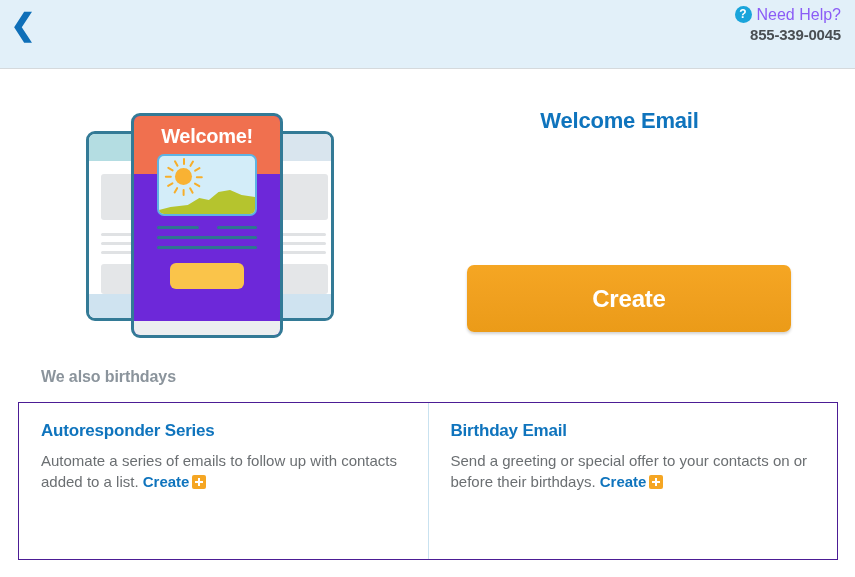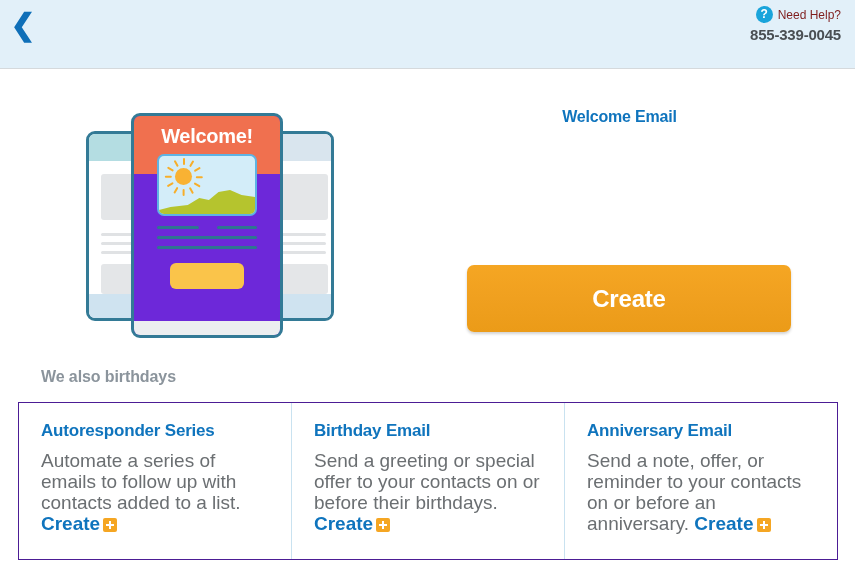--- a/index.html
+++ b/index.html
@@ -69,22 +69,22 @@
     border-radius: 50%;
     background: #19a4db;
     color: #ffffff;
     font-size: 12px;
     font-weight: bold;
     line-height: 17px;
     text-align: center;
     flex: none;
   }
   .help-text {
-    font-size: 12px;
-    color: #7f1d1d;
+    font-size: 16px;
+    color: #8b5cf6;
   }
   .help-phone {
     margin-top: 4px;
     font-size: 15px;
     font-weight: bold;
     color: #4a4f53;
     letter-spacing: -0.2px;
     text-align: right;
   }
 
@@ -254,21 +254,21 @@
 
   
   .hero-copy {
     position: absolute;
     left: 392px;
     top: 38px;
     width: 455px;
     text-align: center;
   }
   .hero-title {
-    font-size: 16px;
+    font-size: 22px;
     font-weight: bold;
     color: #0f74bd;
     letter-spacing: -0.2px;
   }
   .hero-desc {
     margin-top: 10px;
     font-size: 16px;
     line-height: 23px;
     color: #6b6f72;
   }
@@ -320,21 +320,21 @@
   }
   .card:last-child { border-right: none; }
   .card-title {
     font-size: 17px;
     font-weight: bold;
     color: #0f74bd;
     letter-spacing: -0.2px;
     margin-bottom: 9px;
   }
   .card-body {
-    font-size: 19px;
+    font-size: 15px;
     line-height: 21px;
     color: #6b6f72;
   }
   .card-create {
     color: #0f74bd;
     font-weight: bold;
     white-space: nowrap;
   }
   .plus-badge {
     display: inline-block;
@@ -441,18 +441,14 @@
   <div class="card">
     <div class="card-title">Autoresponder Series</div>
     <div class="card-body"><span>Automate a series of emails to follow up with contacts added to a list. </span><span class="card-create">Create</span><span class="plus-badge"></span></div>
   </div>
 
   <div class="card">
     <div class="card-title">Birthday Email</div>
     <div class="card-body"><span>Send a greeting or special offer to your contacts on or before their birthdays. </span><span class="card-create">Create</span><span class="plus-badge"></span></div>
   </div>
 
-  <div class="card">
-    <div class="card-title">Anniversary Email</div>
-    <div class="card-body"><span>Send a note, offer, or reminder to your contacts on or before an anniversary. </span><span class="card-create">Create</span><span class="plus-badge"></span></div>
-  </div>
 
 </div>
 
 </body></html>

